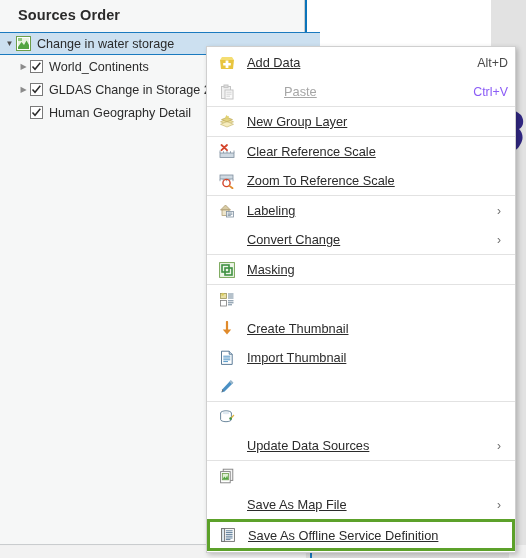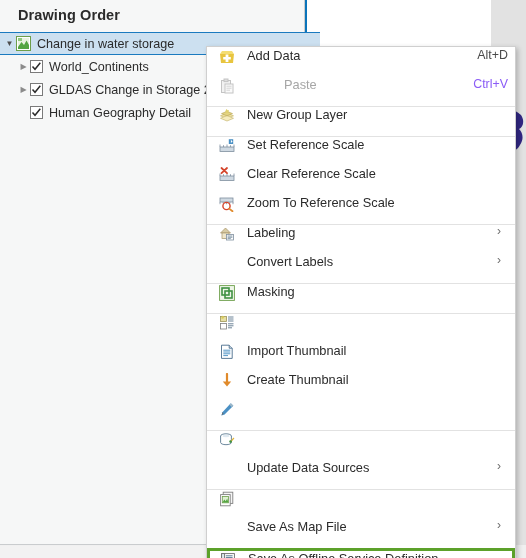--- a/index.html
+++ b/index.html
@@ -183,26 +183,27 @@
     border: 1px solid #cfcfcf;
     box-shadow: 2px 2px 5px rgba(0,0,0,0.22);
     box-sizing: border-box;
     z-index: 20;
     padding: 1px 0 1px 0;
   }
   .mi {
     position: relative;
     height: 29px;
     display: flex;
-    align-items: flex-start;
+    align-items: center;
     font-size: 12.8px;
     color: #2b2b2b;
     background: #ffffff;
     box-sizing: border-box;
     cursor: default;
+    text-decoration: underline;
   }
   .mi.disabled { color: #a6a6a6; gap: 37px; }
   .mi-icon {
     width: 26px;
     min-width: 26px;
     margin-left: 7px;
     height: 18px;
     display: flex;
     align-items: center;
     justify-content: center;
@@ -252,21 +253,21 @@
   <svg width="29" height="100" viewBox="0 0 29 100">
     <path d="M2 6 C8 2, 18 4, 24 10 C28 16, 26 22, 22 24 C26 28, 27 34, 23 40
              C20 46, 14 48, 10 46 C14 52, 12 60, 6 62 C3 63, 1 62, 0 60 L0 6 Z" fill="#312783"></path>
     <path d="M6 26 C10 24, 15 26, 17 29 C14 32, 9 32, 6 30 Z" fill="#ffffff"></path>
     <circle cx="14" cy="40" r="1.6" fill="#ffffff"></circle>
     <path d="M3 66 C7 65, 11 67, 13 70 C10 72, 5 71, 3 69 Z" fill="#312783"></path>
   </svg>
 </div>
 
 <div id="contents-pane">
-  <div id="pane-title">Drawing Order</div>
+  <div id="pane-title">Sources Order</div>
 
   <div class="tree">
 
     <div class="tree-row selected ind-0">
       <span class="expander open">▼</span>
       <span class="layer-icon">
         <svg width="15" height="15" viewBox="0 0 15 15">
           <rect x="0.5" y="0.5" width="14" height="14" fill="#ffffff" stroke="#6d9e4a"></rect>
           <rect x="2" y="2" width="11" height="11" fill="#e8f2df"></rect>
           <path d="M2 11 L5.5 6 L8 9 L10.5 4.5 L13 9 L13 13 L2 13 Z" fill="#53a541"></path>
@@ -349,31 +350,20 @@
         <path d="M8 13 L1.5 10.3 L8 7.6 L14.5 10.3 Z" fill="#f6ecbd" stroke="#c9b973" stroke-width="0.7"></path>
         <path d="M8 7.8 L2.5 5.6 L8 3.4 L13.5 5.6 Z" fill="#e3d380" stroke="#bca95f" stroke-width="0.7"></path>
         <path d="M6.7 2.3 L7.6 1 L8.6 2.3 L10 2 L9.4 3.4 L10.3 4 L8.9 4.4 L8 5.3 L7.2 4.4 L5.8 4 L6.6 3.3 Z" fill="#e0d06e"></path>
       </svg>
     </span>
     <span class="mi-label">New Group Layer</span>
   </div>
 
   <div class="sep"></div>
 
-  <div class="mi">
-    <span class="mi-icon">
-      <svg width="16" height="16" viewBox="0 0 16 16">
-        <rect x="1" y="9" width="14" height="4.5" fill="#cfd9e2" stroke="#7e8e9e" stroke-width="0.8"></rect>
-        <path d="M1 9 L1 6.5 M4.5 9 L4.5 7.2 M8 9 L8 6.5 M11.5 9 L11.5 7.2 M15 9 L15 6.5" stroke="#7e8e9e" stroke-width="0.8"></path>
-        <path d="M9.8 1.2 L14.2 1.2 L14.2 6 L9.8 6 Z" fill="#4a90c4"></path>
-        <path d="M11.9 1.8 L13.6 3.4 L11.9 5 Z" fill="#ffffff"></path>
-      </svg>
-    </span>
-    <span class="mi-label">Set Reference Scale</span>
-  </div>
 
   <div class="mi">
     <span class="mi-icon">
       <svg width="16" height="16" viewBox="0 0 16 16">
         <rect x="1" y="9" width="14" height="4.5" fill="#cfd9e2" stroke="#7e8e9e" stroke-width="0.8"></rect>
         <path d="M1 9 L1 6.5 M4.5 9 L4.5 7.2 M8 9 L8 6.5 M11.5 9 L11.5 7.2 M15 9 L15 6.5" stroke="#7e8e9e" stroke-width="0.8"></path>
         <path d="M2.5 1 L8 6.2 M8 1 L2.5 6.2" stroke="#d4452c" stroke-width="1.8" stroke-linecap="round"></path>
       </svg>
     </span>
     <span class="mi-label">Clear Reference Scale</span>
@@ -401,21 +391,21 @@
         <rect x="7.5" y="8.5" width="7" height="5.5" fill="#ffffff" stroke="#7e8e9e" stroke-width="0.8"></rect>
         <path d="M8.6 10 L13.4 10 M8.6 11.3 L13.4 11.3 M8.6 12.6 L11.8 12.6" stroke="#6d8498" stroke-width="0.8"></path>
       </svg>
     </span>
     <span class="mi-label">Labeling</span>
     <span class="mi-arrow">›</span>
   </div>
 
   <div class="mi">
     <span class="mi-icon"></span>
-    <span class="mi-label">Convert Labels</span>
+    <span class="mi-label">Convert Change</span>
     <span class="mi-arrow">›</span>
   </div>
 
   <div class="sep"></div>
 
   <div class="mi">
     <span class="mi-icon">
       <svg width="16" height="16" viewBox="0 0 16 16">
         <rect x="0.6" y="0.6" width="14.8" height="14.8" fill="#eef5e8" stroke="#6d9e4a" stroke-width="0.9"></rect>
         <rect x="3" y="3" width="7" height="7" fill="none" stroke="#3f9142" stroke-width="1.6"></rect>
@@ -435,36 +425,36 @@
         <path d="M9 2 L14.5 2 M9 4 L14.5 4 M9 6 L14.5 6 M9 8.8 L14.5 8.8 M9 10.8 L14.5 10.8 M9 12.8 L13 12.8" stroke="#6d8498" stroke-width="1"></path>
         <path d="M3.2 0.4 L3.9 1.5 L5.1 1.1 L4.6 2.2 L5.6 2.9 L4.4 3.1 L4.2 4.3 L3.4 3.4 L2.3 3.7 L2.8 2.6 L2 1.9 L3.1 1.6 Z" fill="#d8cb5a"></path>
       </svg>
     </span>
     <span class="mi-label"></span>
   </div>
 
   <div class="mi">
     <span class="mi-icon">
       <svg width="16" height="16" viewBox="0 0 16 16">
+        <path d="M8 1 L8 10" stroke="#e08a2b" stroke-width="2.2" stroke-linecap="round"></path>
+        <path d="M3.8 8.6 L8 13.4 L12.2 8.6 Z" fill="#e08a2b"></path>
+      </svg>
+    </span>
+    <span class="mi-label">Create Thumbnail</span>
+  </div>
+
+  <div class="mi">
+    <span class="mi-icon">
+      <svg width="16" height="16" viewBox="0 0 16 16">
         <path d="M2.5 1.2 L10.2 1.2 L13.2 4.2 L13.2 14.4 L2.5 14.4 Z" fill="#ffffff" stroke="#4a6d8c" stroke-width="0.9"></path>
         <path d="M10.2 1.2 L10.2 4.2 L13.2 4.2" fill="#dfe9f1" stroke="#4a6d8c" stroke-width="0.9"></path>
         <path d="M4.3 6.2 L11.3 6.2 M4.3 8 L11.3 8 M4.3 9.8 L11.3 9.8 M4.3 11.6 L9 11.6" stroke="#4a90c4" stroke-width="0.95"></path>
       </svg>
     </span>
     <span class="mi-label">Import Thumbnail</span>
-  </div>
-
-  <div class="mi">
-    <span class="mi-icon">
-      <svg width="16" height="16" viewBox="0 0 16 16">
-        <path d="M8 1 L8 10" stroke="#e08a2b" stroke-width="2.2" stroke-linecap="round"></path>
-        <path d="M3.8 8.6 L8 13.4 L12.2 8.6 Z" fill="#e08a2b"></path>
-      </svg>
-    </span>
-    <span class="mi-label">Create Thumbnail</span>
   </div>
 
   <div class="mi">
     <span class="mi-icon">
       <svg width="16" height="16" viewBox="0 0 16 16">
         <path d="M11.8 1.3 L14.3 3.8 L5.6 12.5 L2.5 13.5 L3.4 10.3 Z" fill="#4a90c4"></path>
         <path d="M11.8 1.3 L14.3 3.8 L12.9 5.2 L10.4 2.7 Z" fill="#9fb8c9"></path>
         <path d="M2.5 13.5 L3.4 10.3 L4.6 11.5 Z" fill="#6d6d6d"></path>
       </svg>
     </span>

